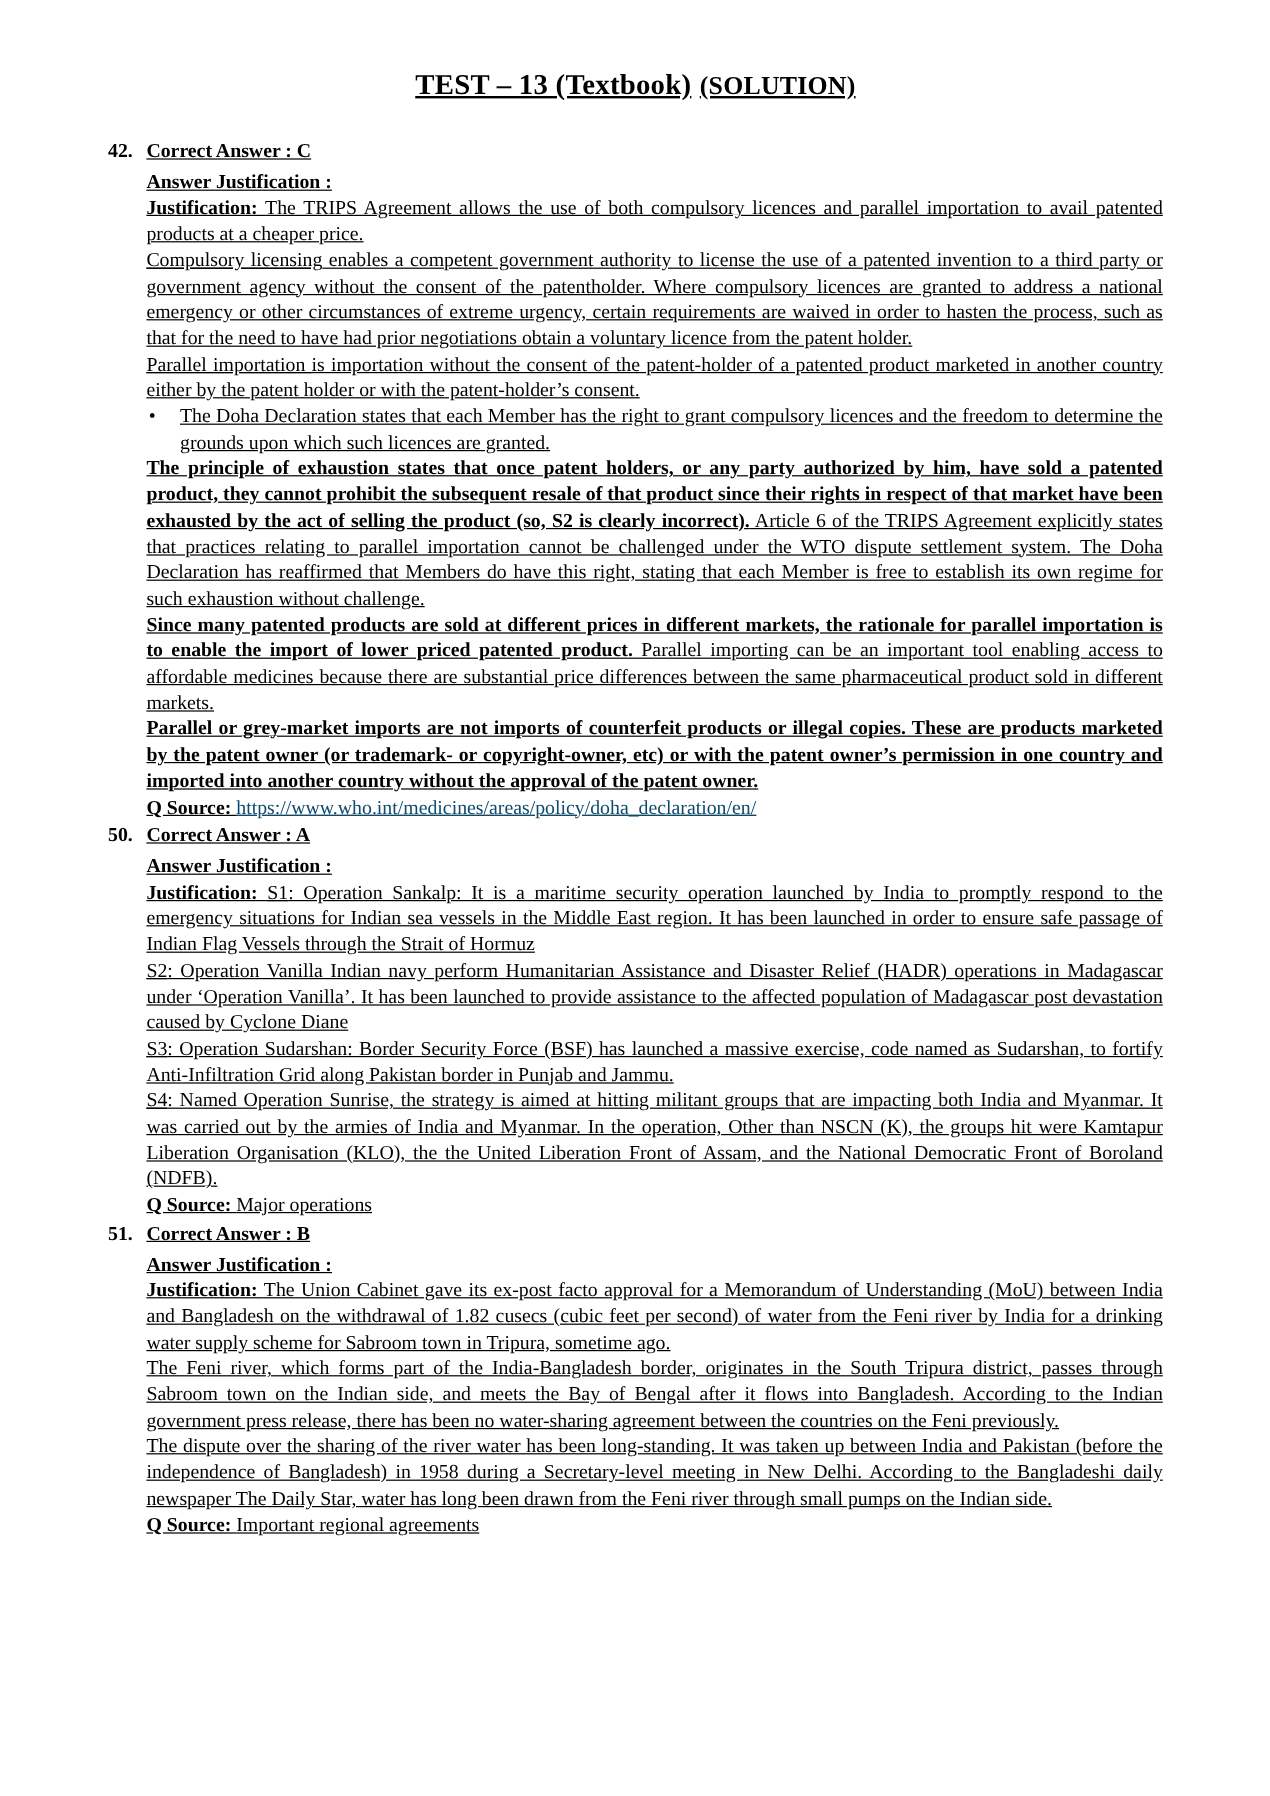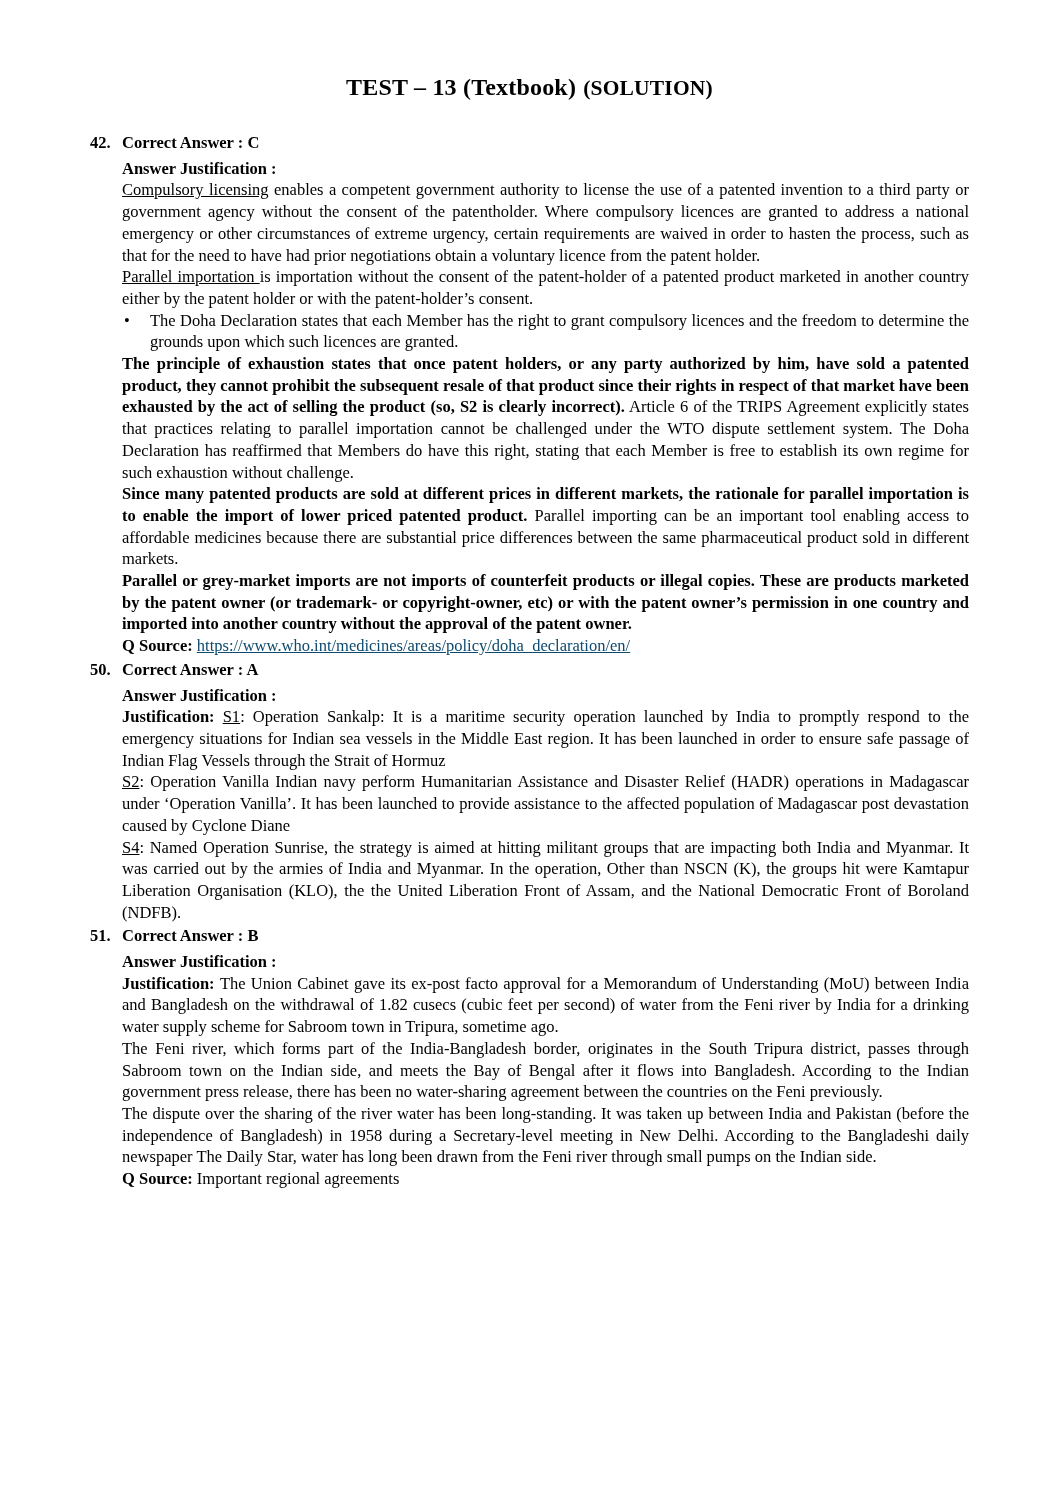--- a/index.html
+++ b/index.html
@@ -5,22 +5,23 @@
   * { margin:0; padding:0; box-sizing:border-box; }
   html, body { background:#ffffff; }
   body {
     width:1058px; height:1497px;
     font-family:"Liberation Serif", "DejaVu Serif", serif;
     color:#000000;
     overflow:hidden;
   }
   .page {
     width:1058px; height:1497px;
-    padding:72px 89px 40px 90px;
+    padding:56px 89px 40px 90px;
     background:#ffffff;
+    text-decoration:underline;
   }
   .doc-header { text-align:center; margin-bottom:28px; }
   .title {
     font-size:24px; font-weight:bold; line-height:31px;
     letter-spacing:0.2px; white-space:nowrap;
   }
   .title-solution { font-size:21.5px; margin-left:7px; }
   .subtitle { font-size:19px; font-weight:bold; line-height:26px; }
 
   .questions { font-size:16.5px; line-height:21.7px; }
@@ -42,34 +43,37 @@
 <body>
 
 <div class="page">
   <header class="doc-header">
     <h1 class="title"><span>TEST – 13 (Textbook)</span><span class="title-solution">(SOLUTION)</span></h1>
   </header>
   <main class="questions" id="questions">
       <section class="question">
         <div class="answer-line"><span class="qnum">42.</span><span>Correct Answer : C</span></div>
         <div class="ajlabel">Answer Justification :</div>
+        <p class="para"><span class="run b">Justification: </span><span class="run">The TRIPS Agreement allows the use of both compulsory licences and parallel importation to avail patented products at a cheaper price.</span></p>
         <p class="para"><span class="run u">Compulsory licensing</span><span class="run"> enables a competent government authority to license the use of a patented invention to a third party or government agency without the consent of the patentholder. Where compulsory licences are granted to address a national emergency or other circumstances of extreme urgency, certain requirements are waived in order to hasten the process, such as that for the need to have had prior negotiations obtain a voluntary licence from the patent holder.</span></p>
         <p class="para"><span class="run u">Parallel importation </span><span class="run">is importation without the consent of the patent-holder of a patented product marketed in another country either by the patent holder or with the patent-holder’s consent.</span></p>
         <p class="para bullet"><span class="run">The Doha Declaration states that each Member has the right to grant compulsory licences and the freedom to determine the grounds upon which such licences are granted.</span></p>
         <p class="para"><span class="run b">The principle of exhaustion states that once patent holders, or any party authorized by him, have sold a patented product, they cannot prohibit the subsequent resale of that product since their rights in respect of that market have been exhausted by the act of selling the product (so, S2 is clearly incorrect).</span><span class="run"> Article 6 of the TRIPS Agreement explicitly states that practices relating to parallel importation cannot be challenged under the WTO dispute settlement system. The Doha Declaration has reaffirmed that Members do have this right, stating that each Member is free to establish its own regime for such exhaustion without challenge.</span></p>
         <p class="para"><span class="run b">Since many patented products are sold at different prices in different markets, the rationale for parallel importation is to enable the import of lower priced patented product.</span><span class="run"> Parallel importing can be an important tool enabling access to affordable medicines because there are substantial price differences between the same pharmaceutical product sold in different markets.</span></p>
         <p class="para"><span class="run b">Parallel or grey-market imports are not imports of counterfeit products or illegal copies. These are products marketed by the patent owner (or trademark- or copyright-owner, etc) or with the patent owner’s permission in one country and imported into another country without the approval of the patent owner.</span></p>
         <p class="para"><span class="run b">Q Source: </span><a class="run link" style="color: #0c4a6e;">https://www.who.int/medicines/areas/policy/doha_declaration/en/</a></p>
       </section>
       <section class="question">
         <div class="answer-line"><span class="qnum">50.</span><span>Correct Answer : A</span></div>
         <div class="ajlabel">Answer Justification :</div>
         <p class="para"><span class="run b">Justification: </span><span class="run u">S1</span><span class="run">: Operation Sankalp: It is a maritime security operation launched by India to promptly respond to the emergency situations for Indian sea vessels in the Middle East region. It has been launched in order to ensure safe passage of Indian Flag Vessels through the Strait of Hormuz</span></p>
         <p class="para"><span class="run u">S2</span><span class="run">: Operation Vanilla Indian navy perform Humanitarian Assistance and Disaster Relief (HADR) operations in Madagascar under ‘Operation Vanilla’. It has been launched to provide assistance to the affected population of Madagascar post devastation caused by Cyclone Diane</span></p>
+        <p class="para"><span class="run u">S3</span><span class="run">: Operation Sudarshan: Border Security Force (BSF) has launched a massive exercise, code named as Sudarshan, to fortify Anti-Infiltration Grid along Pakistan border in Punjab and Jammu.</span></p>
         <p class="para"><span class="run u">S4</span><span class="run">: Named Operation Sunrise, the strategy is aimed at hitting militant groups that are impacting both India and Myanmar. It was carried out by the armies of India and Myanmar. In the operation, Other than NSCN (K), the groups hit were Kamtapur Liberation Organisation (KLO), the the United Liberation Front of Assam, and the National Democratic Front of Boroland (NDFB).</span></p>
+        <p class="para"><span class="run b">Q Source: </span><span class="run">Major operations</span></p>
       </section>
       <section class="question">
         <div class="answer-line"><span class="qnum">51.</span><span>Correct Answer : B</span></div>
         <div class="ajlabel">Answer Justification :</div>
         <p class="para"><span class="run b">Justification: </span><span class="run">The Union Cabinet gave its ex-post facto approval for a Memorandum of Understanding (MoU) between India and Bangladesh on the withdrawal of 1.82 cusecs (cubic feet per second) of water from the Feni river by India for a drinking water supply scheme for Sabroom town in Tripura, sometime ago.</span></p>
         <p class="para"><span class="run">The Feni river, which forms part of the India-Bangladesh border, originates in the South Tripura district, passes through Sabroom town on the Indian side, and meets the Bay of Bengal after it flows into Bangladesh. According to the Indian government press release, there has been no water-sharing agreement between the countries on the Feni previously.</span></p>
         <p class="para"><span class="run">The dispute over the sharing of the river water has been long-standing. It was taken up between India and Pakistan (before the independence of Bangladesh) in 1958 during a Secretary-level meeting in New Delhi. According to the Bangladeshi daily newspaper The Daily Star, water has long been drawn from the Feni river through small pumps on the Indian side.</span></p>
         <p class="para"><span class="run b">Q Source: </span><span class="run">Important regional agreements</span></p>
       </section>
     </main>

